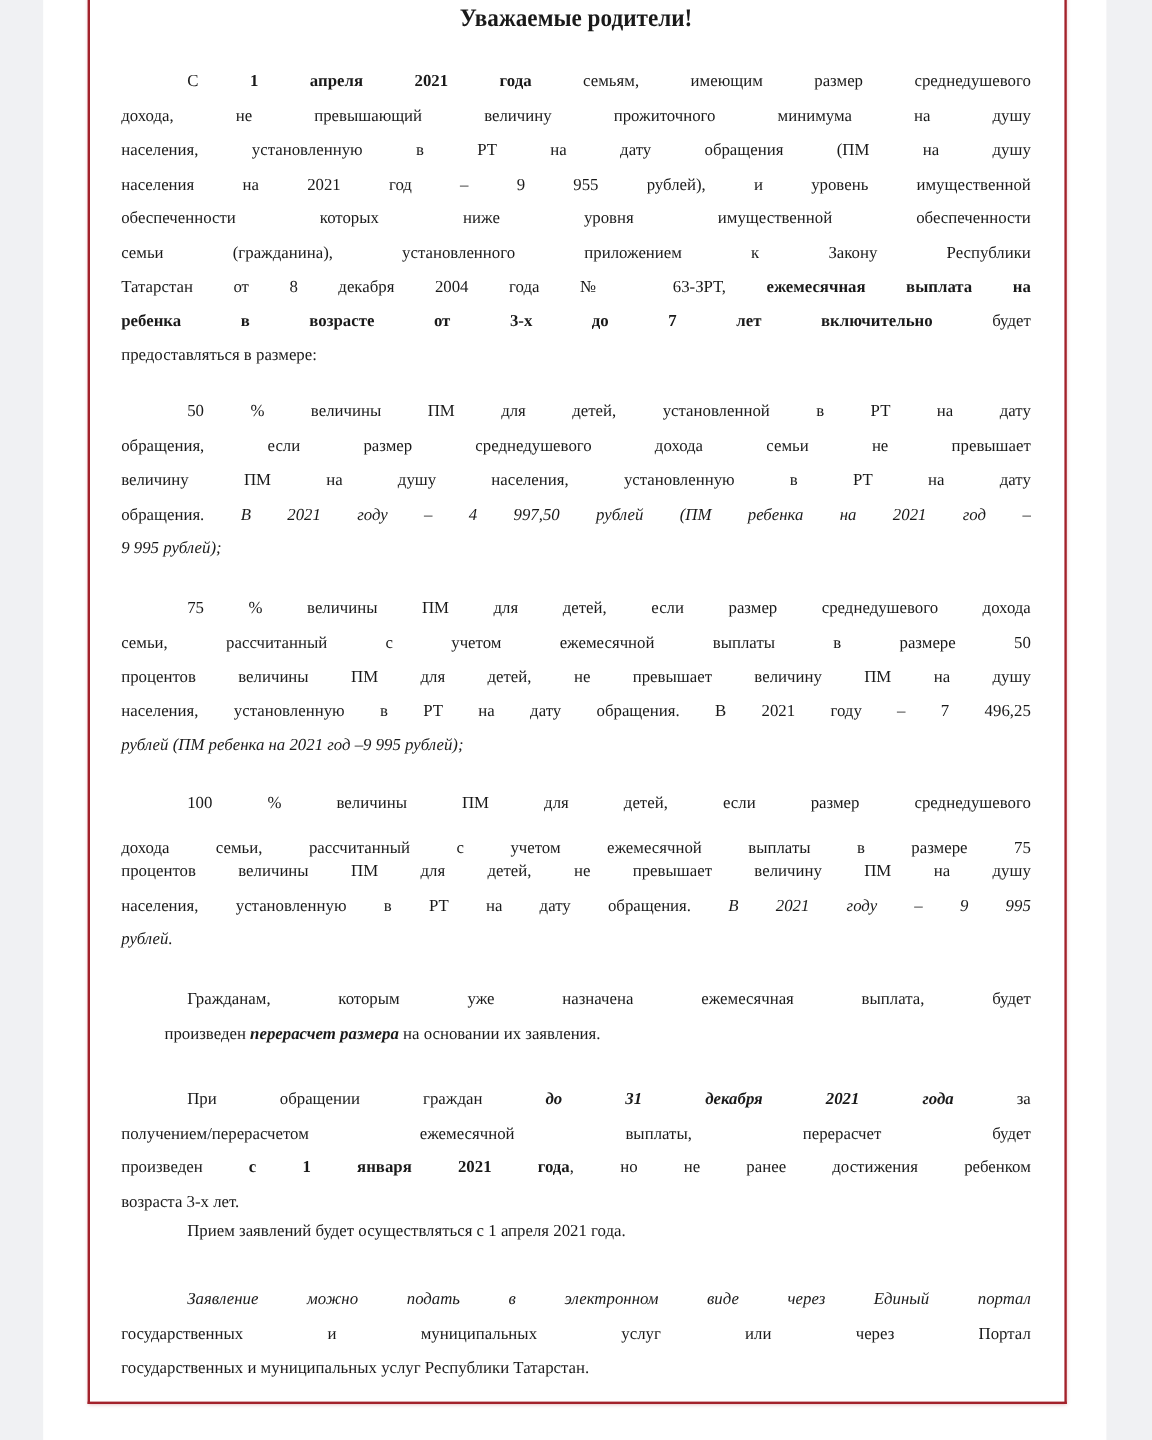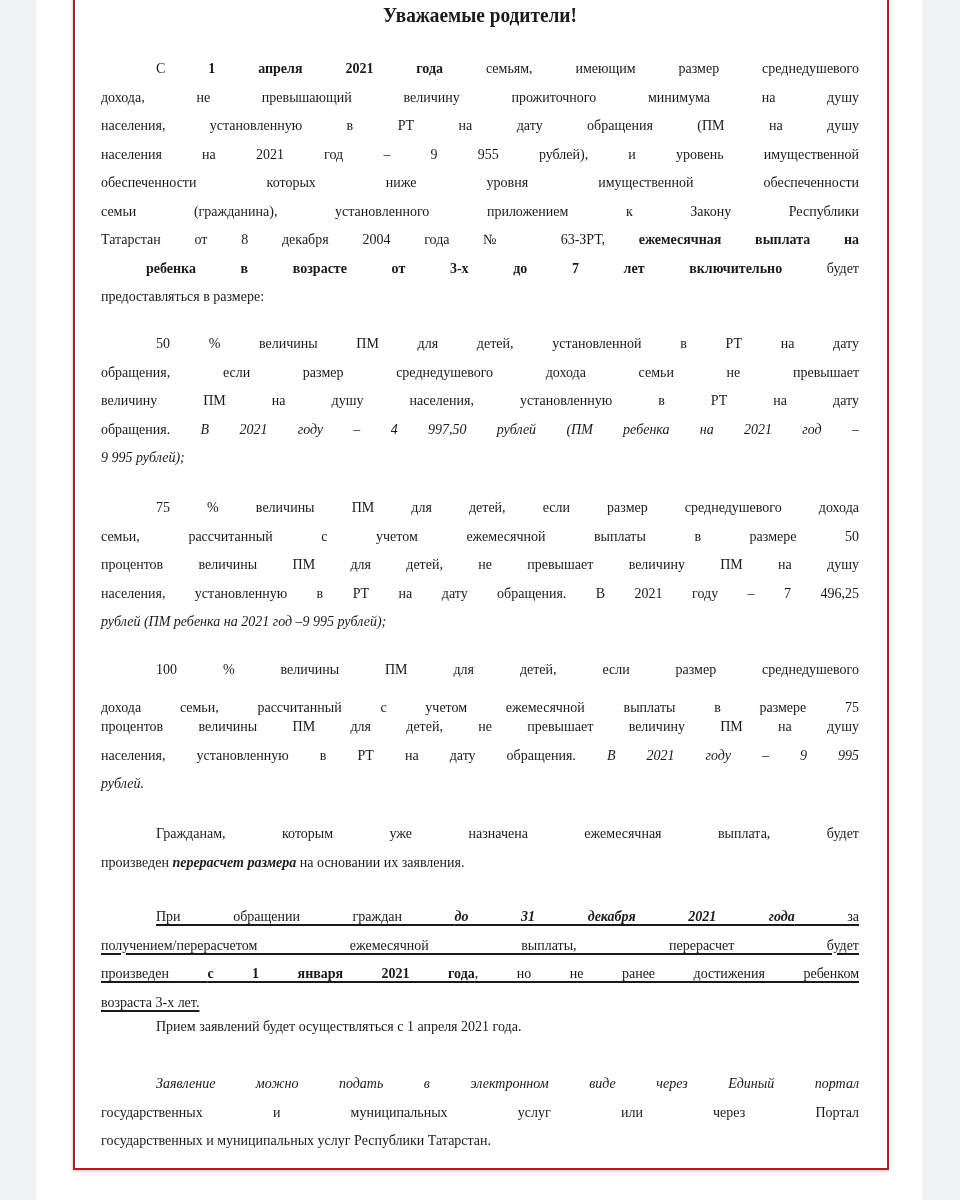--- a/index.html
+++ b/index.html
@@ -25,57 +25,57 @@
     transform:scaleX(0.92);
   }
   .line {
     position:absolute; left:101px; width:758px; height:28px;
     font-size:14px; line-height:28px; white-space:nowrap;
     text-align:justify; text-align-last:justify;
     transform-origin:left center;
   }
   .line.indent { left:156px; width:703px; }
   .line.last { text-align-last:left; }
-  .u { text-decoration:underline; text-decoration-thickness:2px; text-underline-offset:3px; }
+  .u { text-decoration-thickness:2px; text-underline-offset:3px; }
   .seg { }
 </style>
 </head>
 <body>
 
 <div class="page"></div>
 <div class="frame"></div>
 <div class="title">Уважаемые родители!</div>
 
 <div id="content">
     <div class="line indent" style="top: 55px; white-space: normal;"><span class="seg">С </span><span class="seg" style="font-weight: bold;">1 апреля 2021 года</span><span class="seg"> семьям, имеющим размер среднедушевого</span></div>
     <div class="line" style="top: 83.5px; white-space: normal;"><span class="seg">дохода, не превышающий величину прожиточного минимума на душу</span></div>
     <div class="line" style="top: 112px; white-space: normal;"><span class="seg">населения, установленную в РТ на дату обращения (ПМ на душу</span></div>
     <div class="line" style="top: 140.5px; white-space: normal;"><span class="seg">населения на  2021 год – 9 955 рублей), и уровень имущественной</span></div>
     <div class="line" style="top: 169px; white-space: normal;"><span class="seg">обеспеченности которых ниже уровня имущественной обеспеченности</span></div>
     <div class="line" style="top: 197.5px; white-space: normal;"><span class="seg">семьи (гражданина), установленного приложением к Закону Республики</span></div>
     <div class="line" style="top: 226px; white-space: normal;"><span class="seg">Татарстан от 8 декабря 2004 года № 63-ЗРТ, </span><span class="seg" style="font-weight: bold;">ежемесячная выплата на</span></div>
-    <div class="line" style="top: 254.5px; white-space: normal;"><span class="seg" style="font-weight: bold; margin-left: 45px;">ребенка в возрасте от 3-х до 7 лет включительно</span><span class="seg"> будет</span></div>
+    <div class="line" style="top: 254.5px; white-space: normal;"><span class="seg" style="font-weight: bold;">ребенка в возрасте от 3-х до 7 лет включительно</span><span class="seg"> будет</span></div>
     <div class="line last" style="top: 283px; white-space: normal;"><span class="seg">предоставляться в размере:</span></div>
     <div class="line indent" style="top: 330px; white-space: normal;"><span class="seg">50 % величины ПМ для детей, установленной в РТ на дату</span></div>
     <div class="line" style="top: 358.5px; white-space: normal;"><span class="seg">обращения,   если размер среднедушевого дохода семьи не превышает</span></div>
     <div class="line" style="top: 387px; white-space: normal;"><span class="seg">величину ПМ на душу населения, установленную в РТ на дату</span></div>
     <div class="line" style="top: 415.5px; white-space: normal;"><span class="seg">обращения. </span><span class="seg" style="font-style: italic;">В 2021 году – 4 997,50  рублей (ПМ ребенка на 2021 год  –</span></div>
     <div class="line last" style="top: 444px; white-space: normal;"><span class="seg" style="font-style: italic;">9 995 рублей);</span></div>
     <div class="line indent" style="top: 494px; white-space: normal;"><span class="seg">75 %  величины ПМ для детей, если размер среднедушевого дохода</span></div>
     <div class="line" style="top: 522.5px; white-space: normal;"><span class="seg">семьи, рассчитанный с учетом ежемесячной выплаты в размере 50</span></div>
     <div class="line" style="top: 551px; white-space: normal;"><span class="seg">процентов величины ПМ для детей, не превышает величину ПМ на душу</span></div>
     <div class="line" style="top: 579.5px; white-space: normal;"><span class="seg">населения, установленную в РТ на дату обращения. </span><span class="seg" style="">В 2021 году – 7 496,25</span></div>
     <div class="line last" style="top: 608px; white-space: normal;"><span class="seg" style="font-style: italic;">рублей (ПМ ребенка на 2021 год  –9 995 рублей);</span></div>
     <div class="line indent" style="top: 656px; white-space: normal;"><span class="seg">100 % величины ПМ для детей,    если размер среднедушевого</span></div>
     <div class="line" style="top: 674px; white-space: normal; margin-top: 20px;"><span class="seg">дохода семьи, рассчитанный с учетом ежемесячной выплаты в размере 75</span></div>
     <div class="line" style="top: 713px; white-space: normal;"><span class="seg">процентов величины ПМ для детей, не превышает величину ПМ на душу</span></div>
     <div class="line" style="top: 741.5px; white-space: normal;"><span class="seg">населения, установленную в РТ на дату обращения. </span><span class="seg" style="font-style: italic;">В 2021 году – 9 995</span></div>
     <div class="line last" style="top: 770px; white-space: normal;"><span class="seg" style="font-style: italic;">рублей.</span></div>
     <div class="line indent" style="top: 820px; white-space: normal;"><span class="seg">Гражданам, которым уже назначена ежемесячная выплата, будет</span></div>
-    <div class="line last" style="top: 848.5px; white-space: normal;"><span class="seg">произведен </span><span class="seg" style="font-weight: bold; font-style: italic;">перерасчет размера</span><span class="seg"> на основании их заявления.</span></div>
+    <div class="line last" style="top: 848.5px; white-space: normal; margin-left: 36px;"><span class="seg">произведен </span><span class="seg" style="font-weight: bold; font-style: italic;">перерасчет размера</span><span class="seg"> на основании их заявления.</span></div>
     <div class="line indent" style="top: 903px; white-space: normal;"><span class="seg u">При обращении граждан </span><span class="seg u" style="font-weight: bold; font-style: italic;">до 31 декабря 2021 года</span><span class="seg u"> за</span></div>
     <div class="line" style="top: 931.5px; white-space: normal;"><span class="seg u">получением/перерасчетом ежемесячной выплаты, перерасчет будет</span></div>
     <div class="line" style="top: 960px; white-space: normal;"><span class="seg u">произведен </span><span class="seg u" style="font-weight: bold;">с 1 января 2021 года</span><span class="seg u">, но не ранее достижения ребенком</span></div>
     <div class="line last" style="top: 988.5px; white-space: normal;"><span class="seg u">возраста 3-х лет.</span></div>
     <div class="line indent last" style="top: 1013px; white-space: normal; font-family: Liberation Serif, serif;"><span class="seg">Прием заявлений будет осуществляться с 1 апреля 2021 года.</span></div>
     <div class="line indent" style="top: 1070px; white-space: normal; font-style: italic;"><span class="seg">Заявление можно подать в электронном виде через Единый портал</span></div>
     <div class="line" style="top: 1098.5px; white-space: normal;"><span class="seg">государственных и муниципальных услуг или через Портал</span></div>
     <div class="line last" style="top: 1127px; white-space: normal;"><span class="seg">государственных и муниципальных услуг Республики Татарстан.</span></div>
   </div>
 

